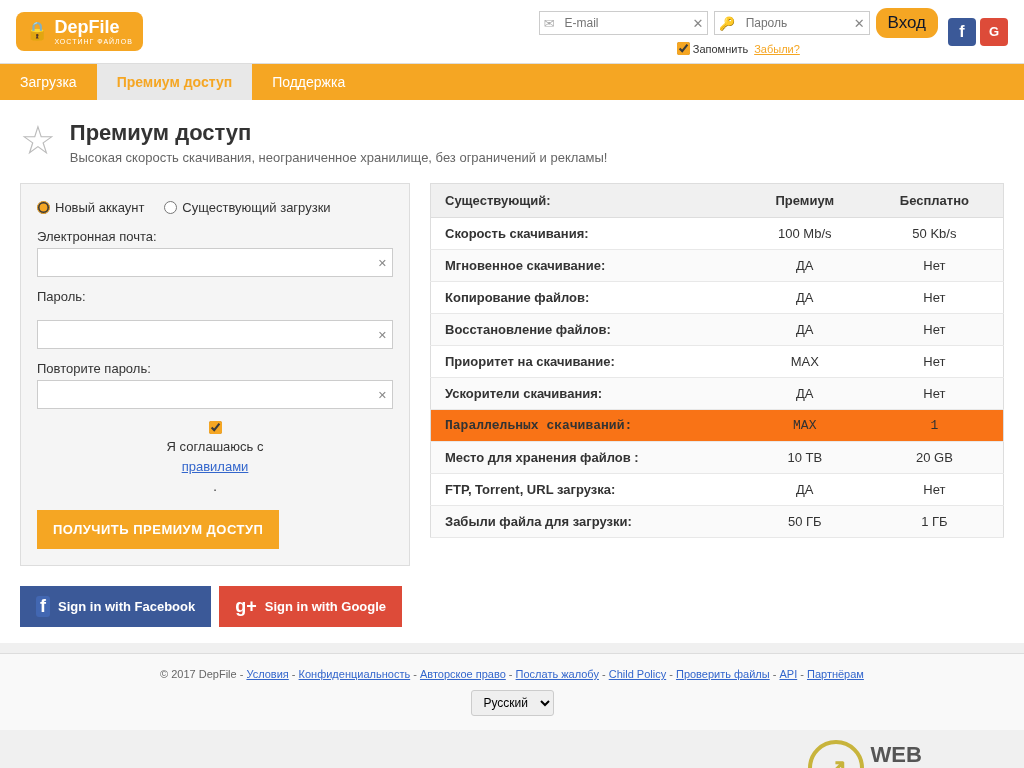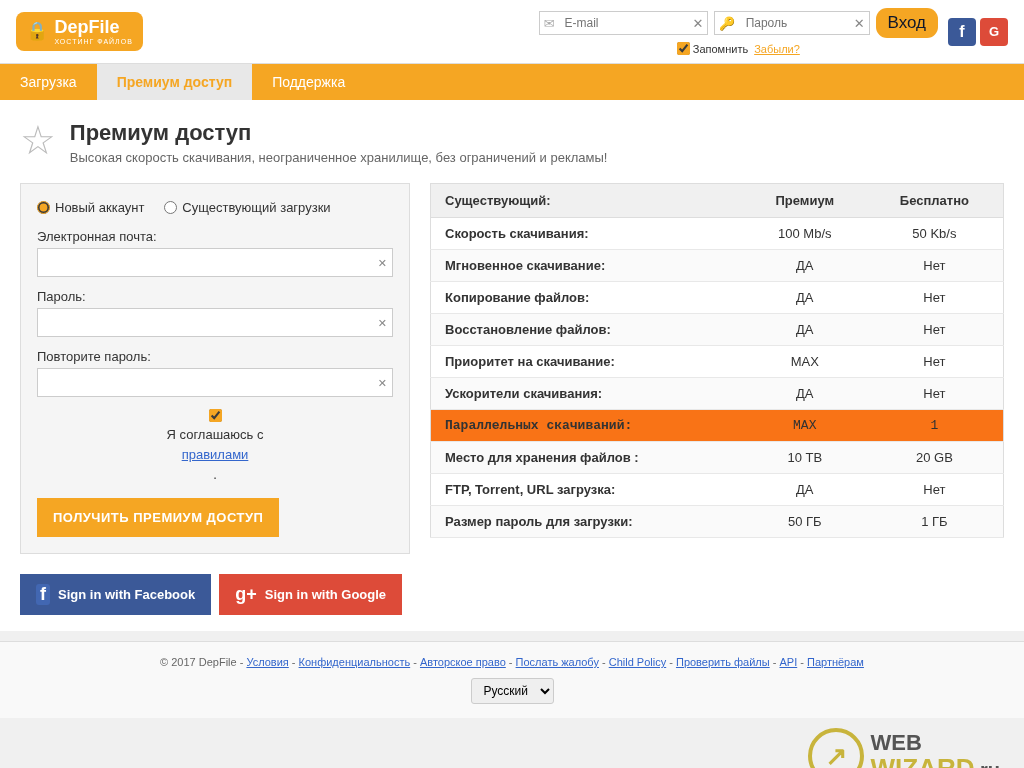--- a/index.html
+++ b/index.html
@@ -81,21 +81,21 @@
 
       <div style="margin-bottom:12px;">
         <label style="display:block; font-size:13px; margin-bottom:4px;">Электронная почта:</label>
         <div style="position:relative;">
           <input type="text" style="width: 100%; border: 1px solid rgb(204, 204, 204); padding: 6px 26px 6px 8px; font-size: 13px; background: rgb(255, 255, 255);">
           <span style="position:absolute; right:6px; top:50%; transform:translateY(-50%); color:#888; font-size:11px;">✕</span>
         </div>
       </div>
 
       <div style="margin-bottom:12px;">
-        <label style="display:block; font-size:13px; margin-bottom:4px;">Пароль:</label>
+        <label style="display:block; font-size:13px; margin-bottom:16px;">Пароль:</label>
         <div style="position:relative;">
           <input type="password" style="width: 100%; border: 1px solid rgb(204, 204, 204); padding: 6px 26px 6px 8px; font-size: 13px; background: rgb(255, 255, 255);">
           <span style="position:absolute; right:6px; top:50%; transform:translateY(-50%); color:#888; font-size:11px;">✕</span>
         </div>
       </div>
 
       <div style="margin-bottom:12px;">
         <label style="display:block; font-size:13px; margin-bottom:4px;">Повторите пароль:</label>
         <div style="position:relative;">
           <input type="password" style="width: 100%; border: 1px solid rgb(204, 204, 204); padding: 6px 26px 6px 8px; font-size: 13px; background: rgb(255, 255, 255);">
@@ -162,21 +162,21 @@
       <td style="padding:8px 14px; text-align:left; font-weight:bold; border-bottom:1px solid #e8e8e8;">Место для хранения файлов :</td>
       <td style="padding:8px 14px; text-align:center; border-bottom:1px solid #e8e8e8;">10 ТВ</td>
       <td style="padding:8px 14px; text-align:center; border-bottom:1px solid #e8e8e8;">20 GB</td>
     </tr>
             <tr style="background: rgb(255, 255, 255);">
       <td style="padding:8px 14px; text-align:left; font-weight:bold; border-bottom:1px solid #e8e8e8;">FTP, Torrent, URL загрузка:</td>
       <td style="padding:8px 14px; text-align:center; border-bottom:1px solid #e8e8e8;">ДА</td>
       <td style="padding:8px 14px; text-align:center; border-bottom:1px solid #e8e8e8;">Нет</td>
     </tr>
             <tr style="background: rgb(250, 250, 250);">
-      <td style="padding:8px 14px; text-align:left; font-weight:bold; border-bottom:1px solid #e8e8e8;">Размер пароль для загрузки:</td>
+      <td style="padding:8px 14px; text-align:left; font-weight:bold; border-bottom:1px solid #e8e8e8;">Забыли файла для загрузки:</td>
       <td style="padding:8px 14px; text-align:center; border-bottom:1px solid #e8e8e8;">50 ГБ</td>
       <td style="padding:8px 14px; text-align:center; border-bottom:1px solid #e8e8e8;">1 ГБ</td>
     </tr>
           </tbody>
       </table>
     </div>
 
   </div>
 
   <div style="display:flex; gap:8px; margin-top:20px;">

